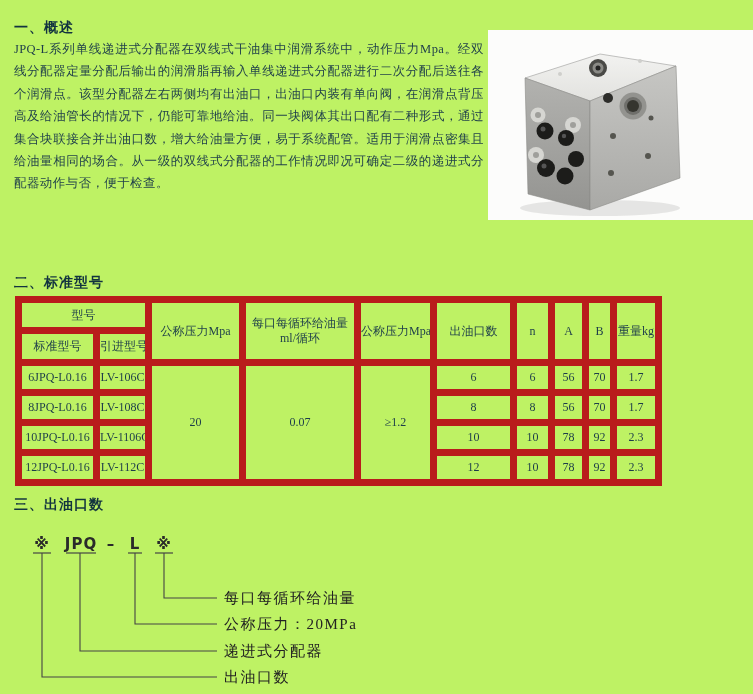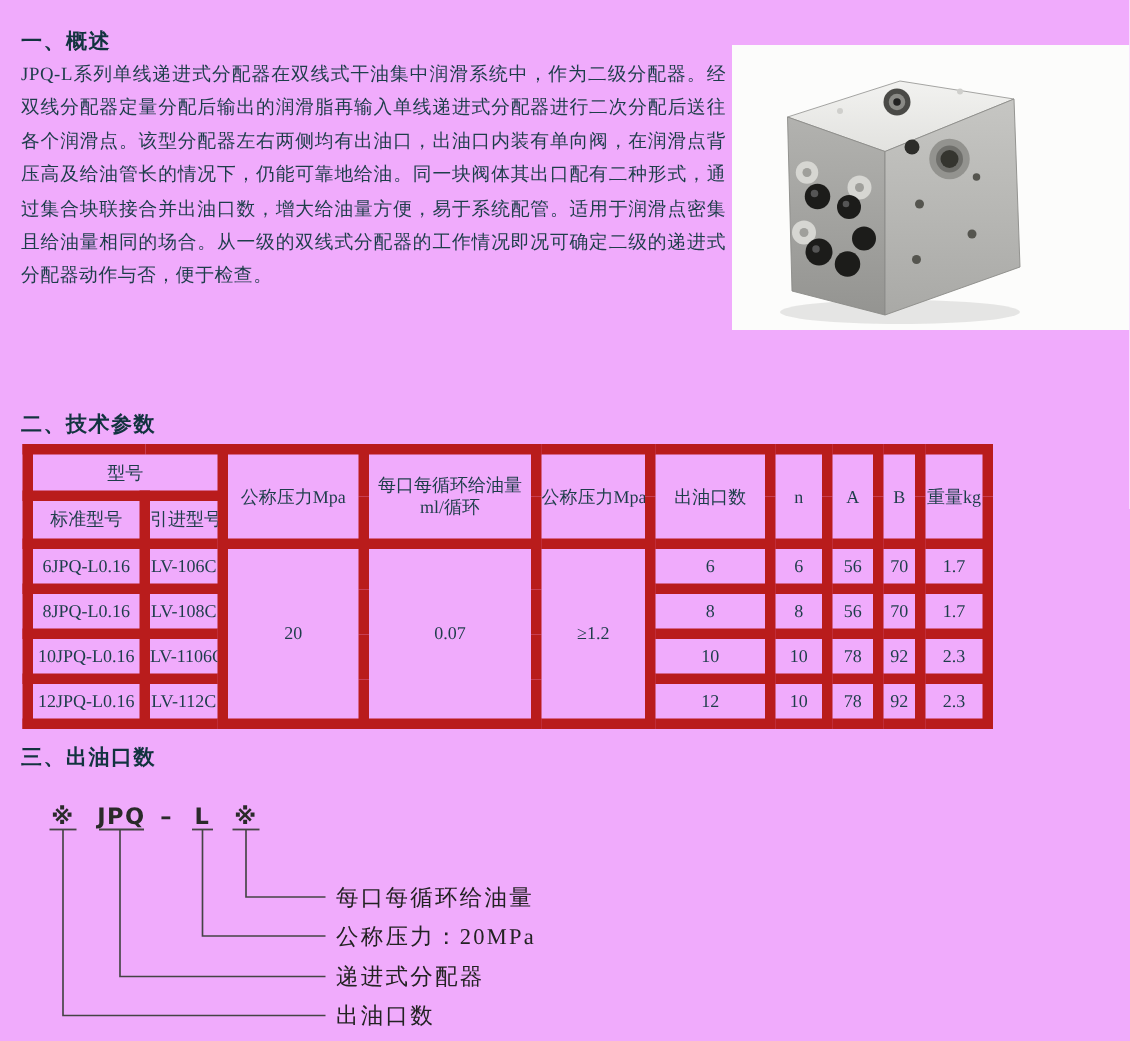--- a/index.html
+++ b/index.html
@@ -1,17 +1,17 @@
 <!DOCTYPE html>
 <html><head>
 <meta charset="utf-8">
 <style>
   html,body{margin:0;padding:0;background:#fff;}
   .page{
-    position:relative;width:753px;height:694px;background:#f0abfc;
+    position:relative;width:753px;height:694px;background:#bef264;
     font-family:"Liberation Serif","DejaVu Serif",serif;
     color:#1d3d4a;overflow:hidden;
   }
   .heading{
     position:absolute;left:14px;
     font-family:"Liberation Sans","DejaVu Sans",sans-serif;
     font-size:14px;font-weight:bold;color:#12333f;letter-spacing:1px;
   }
   .para{
     position:absolute;left:14px;top:38px;width:470px;
@@ -46,21 +46,21 @@
     font-size:15px;letter-spacing:1.5px;fill:#222;
   }
 </style>
 </head>
 <body>
 
 <div class="page">
 
   <div class="heading" style="top:19px;">一、概述</div>
 
-  <div class="para">JPQ-L系列单线递进式分配器在双线式干油集中润滑系统中，作为二级分配器。经双线分配器定量分配后输出的润滑脂再输入单线递进式分配器进行二次分配后送往各个润滑点。该型分配器左右两侧均有出油口，出油口内装有单向阀，在润滑点背压高及给油管长的情况下，仍能可靠地给油。同一块阀体其出口配有二种形式，通过集合块联接合并出油口数，增大给油量方便，易于系统配管。适用于润滑点密集且给油量相同的场合。从一级的双线式分配器的工作情况即况可确定二级的递进式分配器动作与否，便于检查。</div>
+  <div class="para">JPQ-L系列单线递进式分配器在双线式干油集中润滑系统中，动作压力Mpa。经双线分配器定量分配后输出的润滑脂再输入单线递进式分配器进行二次分配后送往各个润滑点。该型分配器左右两侧均有出油口，出油口内装有单向阀，在润滑点背压高及给油管长的情况下，仍能可靠地给油。同一块阀体其出口配有二种形式，通过集合块联接合并出油口数，增大给油量方便，易于系统配管。适用于润滑点密集且给油量相同的场合。从一级的双线式分配器的工作情况即况可确定二级的递进式分配器动作与否，便于检查。</div>
 
   <svg class="photo" width="266" height="190" viewBox="0 0 266 190">
     <defs>
       <linearGradient id="gTop" x1="0" y1="0" x2="0" y2="1">
         <stop offset="0" stop-color="#f2f2f0"></stop>
           <stop offset="1" stop-color="#e2e2df"></stop>
       </linearGradient>
       <linearGradient id="gRight" x1="0" y1="0" x2="0" y2="1">
         <stop offset="0" stop-color="#c6c6c3"></stop>
           <stop offset="1" stop-color="#a9a9a6"></stop>
@@ -102,21 +102,21 @@
     <circle cx="145" cy="76" r="13.5" fill="#93938f"></circle>
     <circle cx="145" cy="76" r="9" fill="#6f6f6b"></circle>
     <circle cx="145" cy="76" r="6" fill="#35352f"></circle>
     <circle cx="120" cy="68" r="5" fill="#2d2d2a"></circle>
     <circle cx="125" cy="106" r="3" fill="#55554f"></circle>
     <circle cx="160" cy="126" r="3" fill="#55554f"></circle>
     <circle cx="123" cy="143" r="3" fill="#55554f"></circle>
     <circle cx="163" cy="88" r="2.5" fill="#55554f"></circle>
   </svg>
 
-  <div class="heading" style="top:274px;">二、技术参数</div>
+  <div class="heading" style="top:274px;">二、标准型号</div>
 
   <table class="specs">
     <colgroup>
       <col style="width:78px">
         <col style="width:52px">
         <col style="width:94px">
       <col style="width:115px">
         <col style="width:76px">
         <col style="width:80px">
       <col style="width:38px">

